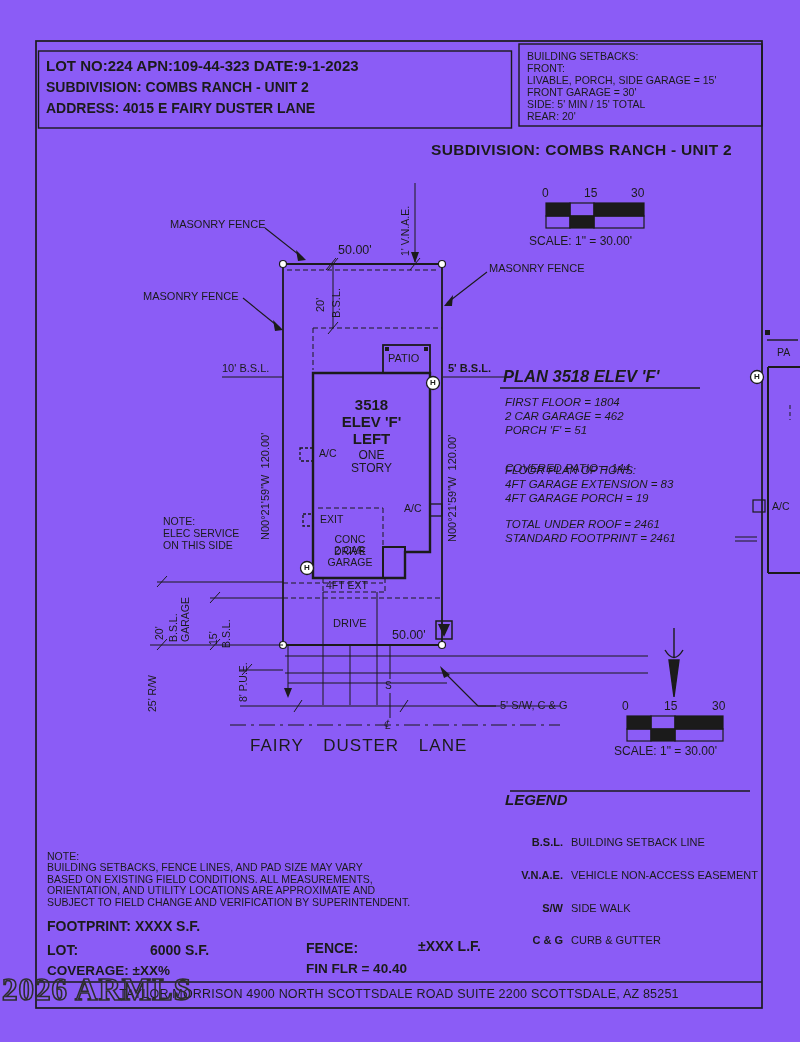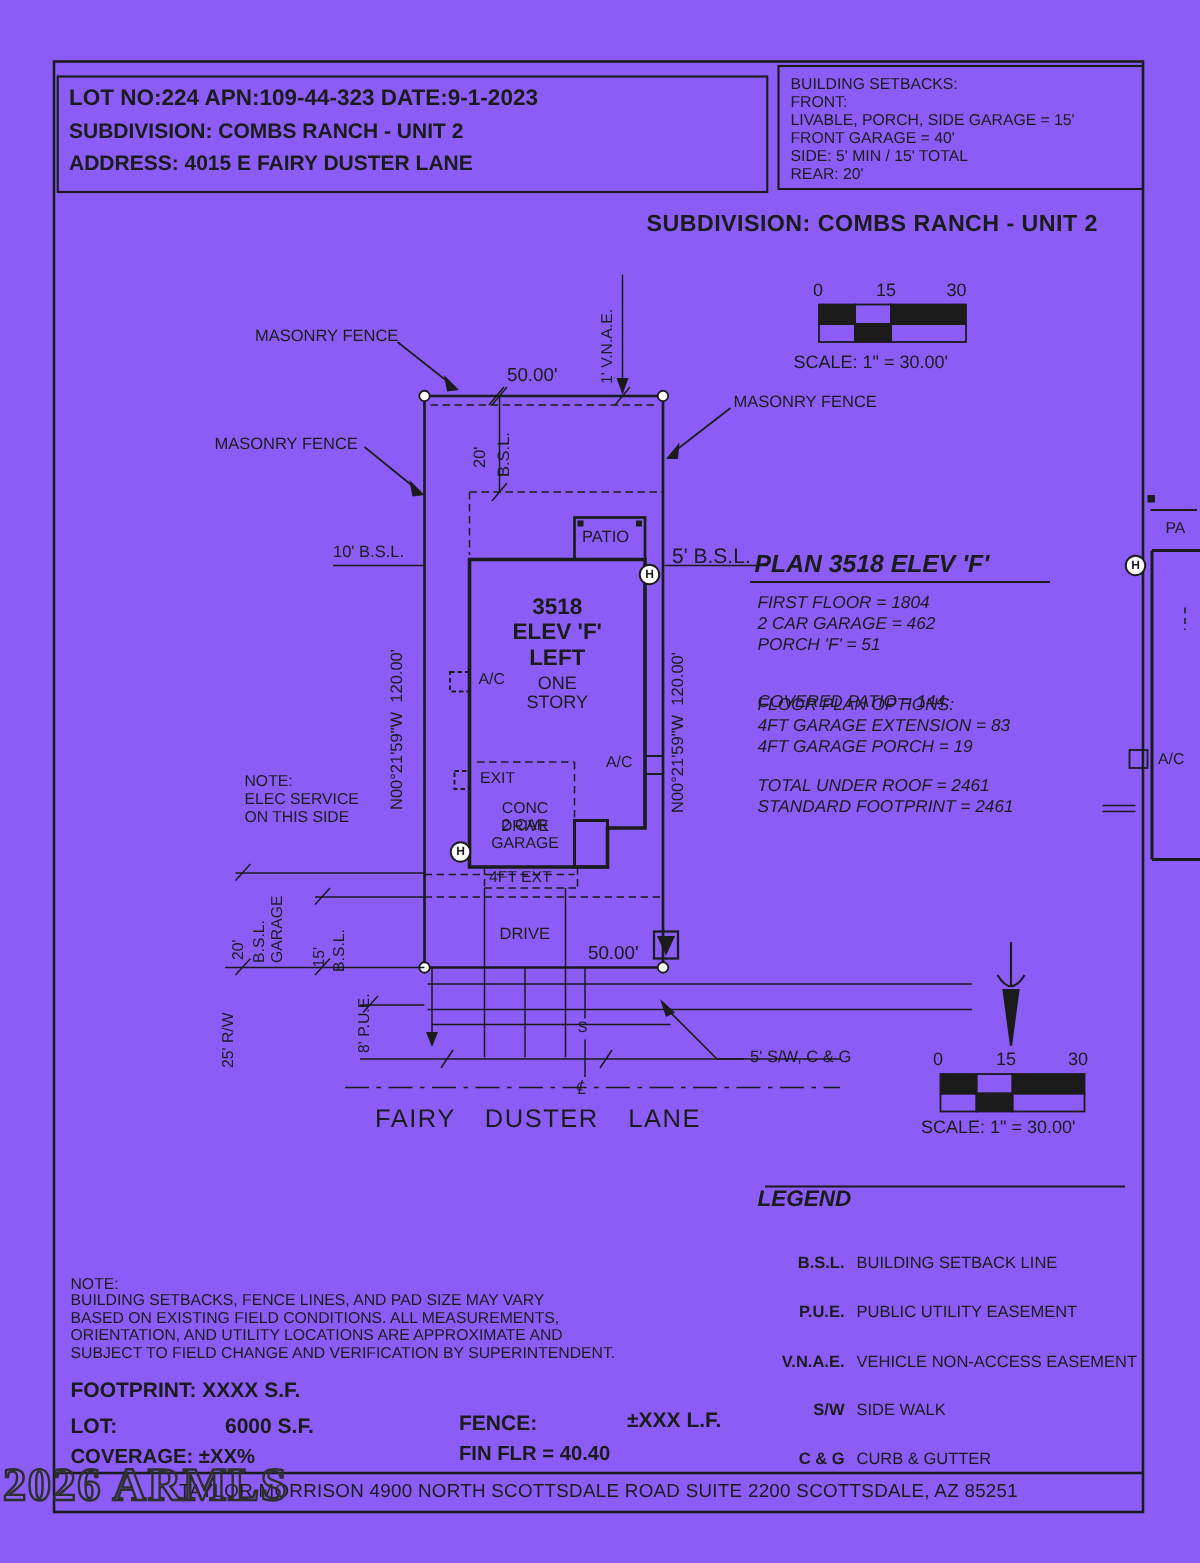--- a/index.html
+++ b/index.html
@@ -172,21 +172,21 @@
     </g>
   </svg>
 
   <div class="t b" style="left:46px;top:57px;font-size:15px;">LOT NO:224  APN:109-44-323  DATE:9-1-2023</div>
   <div class="t b" style="left:46px;top:79px;font-size:14px;">SUBDIVISION: COMBS RANCH - UNIT 2</div>
   <div class="t b" style="left:46px;top:100px;font-size:14px;">ADDRESS: 4015 E FAIRY DUSTER LANE</div>
 
   <div class="t" style="left:527px;top:50px;font-size:10.5px;">BUILDING SETBACKS:</div>
   <div class="t" style="left:527px;top:62px;font-size:10.5px;">FRONT:</div>
   <div class="t" style="left:527px;top:74px;font-size:10.5px;">LIVABLE, PORCH, SIDE GARAGE = 15'</div>
-  <div class="t" style="left:527px;top:86px;font-size:10.5px;">FRONT GARAGE = 40'</div>
+  <div class="t" style="left:527px;top:86px;font-size:10.5px;">FRONT GARAGE = 30'</div>
   <div class="t" style="left:527px;top:98px;font-size:10.5px;">SIDE: 5' MIN / 15' TOTAL</div>
   <div class="t" style="left:527px;top:110px;font-size:10.5px;">REAR: 20'</div>
 
   <div class="t b" style="left:431px;top:141px;font-size:15.5px;letter-spacing:.3px;">SUBDIVISION: COMBS RANCH - UNIT 2</div>
 
   <div class="t" style="left:542px;top:187px;font-size:12px;">0</div>
   <div class="t" style="left:584px;top:187px;font-size:12px;">15</div>
   <div class="t" style="left:631px;top:187px;font-size:12px;">30</div>
   <div class="t" style="left:529px;top:235px;font-size:12px;">SCALE: 1" = 30.00'</div>
 
@@ -196,21 +196,21 @@
   <div class="t" style="left:614px;top:745px;font-size:12px;">SCALE: 1" = 30.00'</div>
 
   <div class="t" style="left:170px;top:218px;font-size:11px;">MASONRY FENCE</div>
   <div class="t" style="left:143px;top:290px;font-size:11px;">MASONRY FENCE</div>
   <div class="t" style="left:489px;top:262px;font-size:11px;">MASONRY FENCE</div>
   <div class="t" style="left:338px;top:243px;font-size:12.5px;">50.00'</div>
   <div class="t vt" style="left:399px;top:256px;font-size:10.5px;">1' V.N.A.E.</div>
   <div class="t vt" style="left:314px;top:312px;font-size:11px;">20'</div>
   <div class="t vt" style="left:330px;top:318px;font-size:11px;">B.S.L.</div>
   <div class="t" style="left:222px;top:362px;font-size:11px;">10' B.S.L.</div>
-  <div class="t" style="left:448px;top:362px;font-size:14px;">5' B.S.L.</div>
+  <div class="t" style="left:448px;top:362px;font-size:11px;font-weight:bold;">5' B.S.L.</div>
   <div class="t" style="left:388px;top:352px;font-size:11px;">PATIO</div>
 
   <div class="t ctr b" style="left:313px;top:396px;width:117px;font-size:15px;">3518</div>
   <div class="t ctr b" style="left:313px;top:413px;width:117px;font-size:15px;">ELEV 'F'</div>
   <div class="t ctr b" style="left:313px;top:430px;width:117px;font-size:15px;">LEFT</div>
   <div class="t ctr" style="left:313px;top:449px;width:117px;font-size:12px;">ONE</div>
   <div class="t ctr" style="left:313px;top:462px;width:117px;font-size:12px;">STORY</div>
 
   <div class="t" style="left:319px;top:447px;font-size:10.5px;">A/C</div>
   <div class="t" style="left:404px;top:502px;font-size:10.5px;">A/C</div>
@@ -257,21 +257,20 @@
   <div class="t i" style="left:505px;top:438px;font-size:11.5px;margin-top:24px;">COVERED PATIO = 144</div>
   <div class="t i" style="left:505px;top:464px;font-size:11.5px;">FLOOR PLAN OPTIONS:</div>
   <div class="t i" style="left:505px;top:478px;font-size:11.5px;">4FT GARAGE EXTENSION = 83</div>
   <div class="t i" style="left:505px;top:492px;font-size:11.5px;">4FT GARAGE PORCH = 19</div>
   <div class="t i" style="left:505px;top:518px;font-size:11.5px;">TOTAL UNDER ROOF = 2461</div>
   <div class="t i" style="left:505px;top:532px;font-size:11.5px;">STANDARD FOOTPRINT = 2461</div>
 
   <div class="t" style="left:505px;top:773px;width:256px;">
     <div class="b i" style="font-size:15px;margin-bottom:8px;">LEGEND</div>
     <div class="legend-row"><span class="legend-abbr">B.S.L.</span><span>BUILDING SETBACK LINE</span></div>
-    <div class="legend-row"><span class="legend-abbr">P.U.E.</span><span>PUBLIC UTILITY EASEMENT</span></div>
     <div class="legend-row"><span class="legend-abbr">V.N.A.E.</span><span>VEHICLE NON-ACCESS EASEMENT</span></div>
     <div class="legend-row"><span class="legend-abbr">S/W</span><span>SIDE WALK</span></div>
     <div class="legend-row"><span class="legend-abbr">C &amp; G</span><span>CURB &amp; GUTTER</span></div>
 
     
     
     
     
   </div>
 

